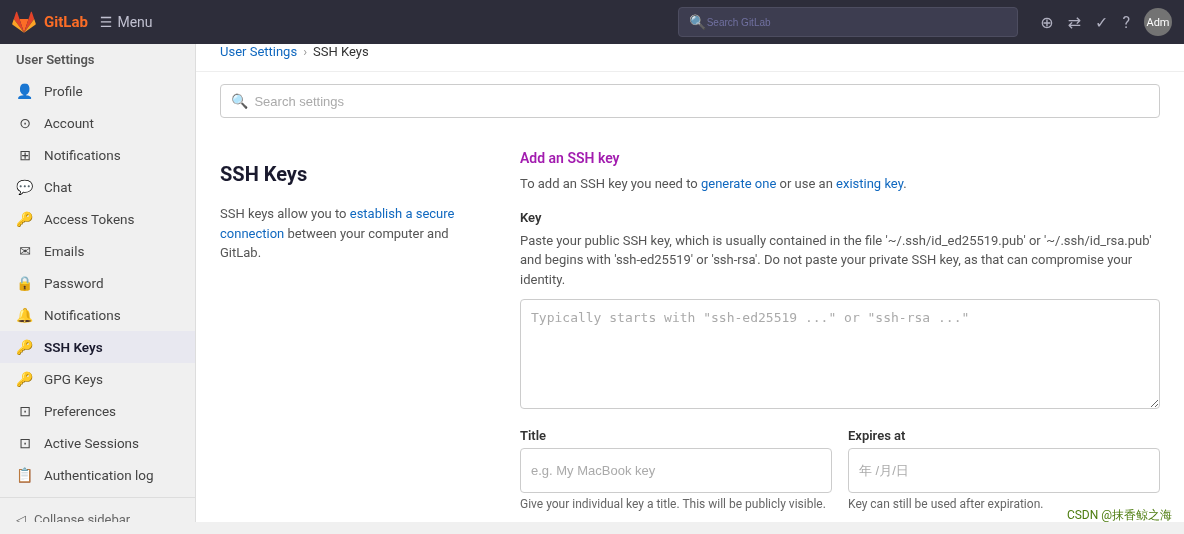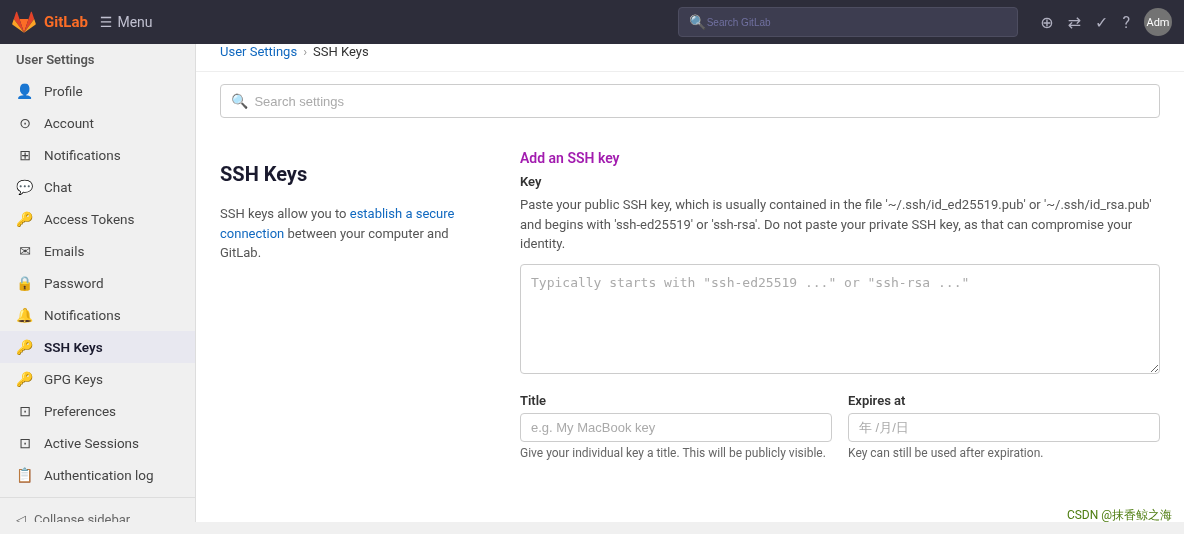--- a/index.html
+++ b/index.html
@@ -84,21 +84,21 @@
       width: 100%; height: 110px; border: 1px solid #ccc; border-radius: 4px;
       padding: 10px; font-size: 13px; color: #333; resize: vertical;
       outline: none; font-family: monospace; background: #fff;
     }
     .key-textarea::placeholder { color: #aaa; }
 
     .form-row { display: flex; gap: 16px; margin-top: 16px; }
     .form-group { flex: 1; }
     .form-group label { display: block; font-size: 13px; font-weight: 600; color: #333; margin-bottom: 5px; }
     .form-group input {
-      width: 100%; border: 1px solid #ccc; border-radius: 4px; padding: 6px 10px;
+      width: 100%; border: 1px solid #ccc; border-radius: 4px; padding: 14px 10px;
       font-size: 13px; color: #333; outline: none;
     }
     .form-group input::placeholder { color: #aaa; }
     .form-hint { font-size: 12px; color: #666; margin-top: 4px; }
 
     
     .watermark { position: fixed; bottom: 10px; right: 12px; font-size: 12px; color: #4d7c0f; }
   </style>
 </head>
 <body>
@@ -216,20 +216,26 @@
 
       <div class="content-left">
         <div class="section-title">SSH Keys</div>
         <div class="section-desc">
           SSH keys allow you to <a href="#">establish a secure connection</a> between your computer and GitLab.
         </div>
       </div>
 
       <div class="content-right">
         <div class="add-ssh-title">Add an SSH key</div>
+        <div class="add-ssh-desc">
+          To add an SSH key you need to
+          <a href="#">generate one</a>
+          or use an
+          <a href="#">existing key</a>.
+        </div>
 
         <div class="field-label">Key</div>
         <div class="key-desc">Paste your public SSH key, which is usually contained in the file '~/.ssh/id_ed25519.pub' or '~/.ssh/id_rsa.pub' and begins with 'ssh-ed25519' or 'ssh-rsa'. Do not paste your private SSH key, as that can compromise your identity.</div>
         <textarea class="key-textarea" placeholder="Typically starts with &quot;ssh-ed25519 ...&quot; or &quot;ssh-rsa ...&quot;" style=""></textarea>
 
         <div class="form-row">
           <div class="form-group">
             <label>Title</label>
             <input type="text" placeholder="e.g. My MacBook key" style="">
             <div class="form-hint">Give your individual key a title. This will be publicly visible.</div>

